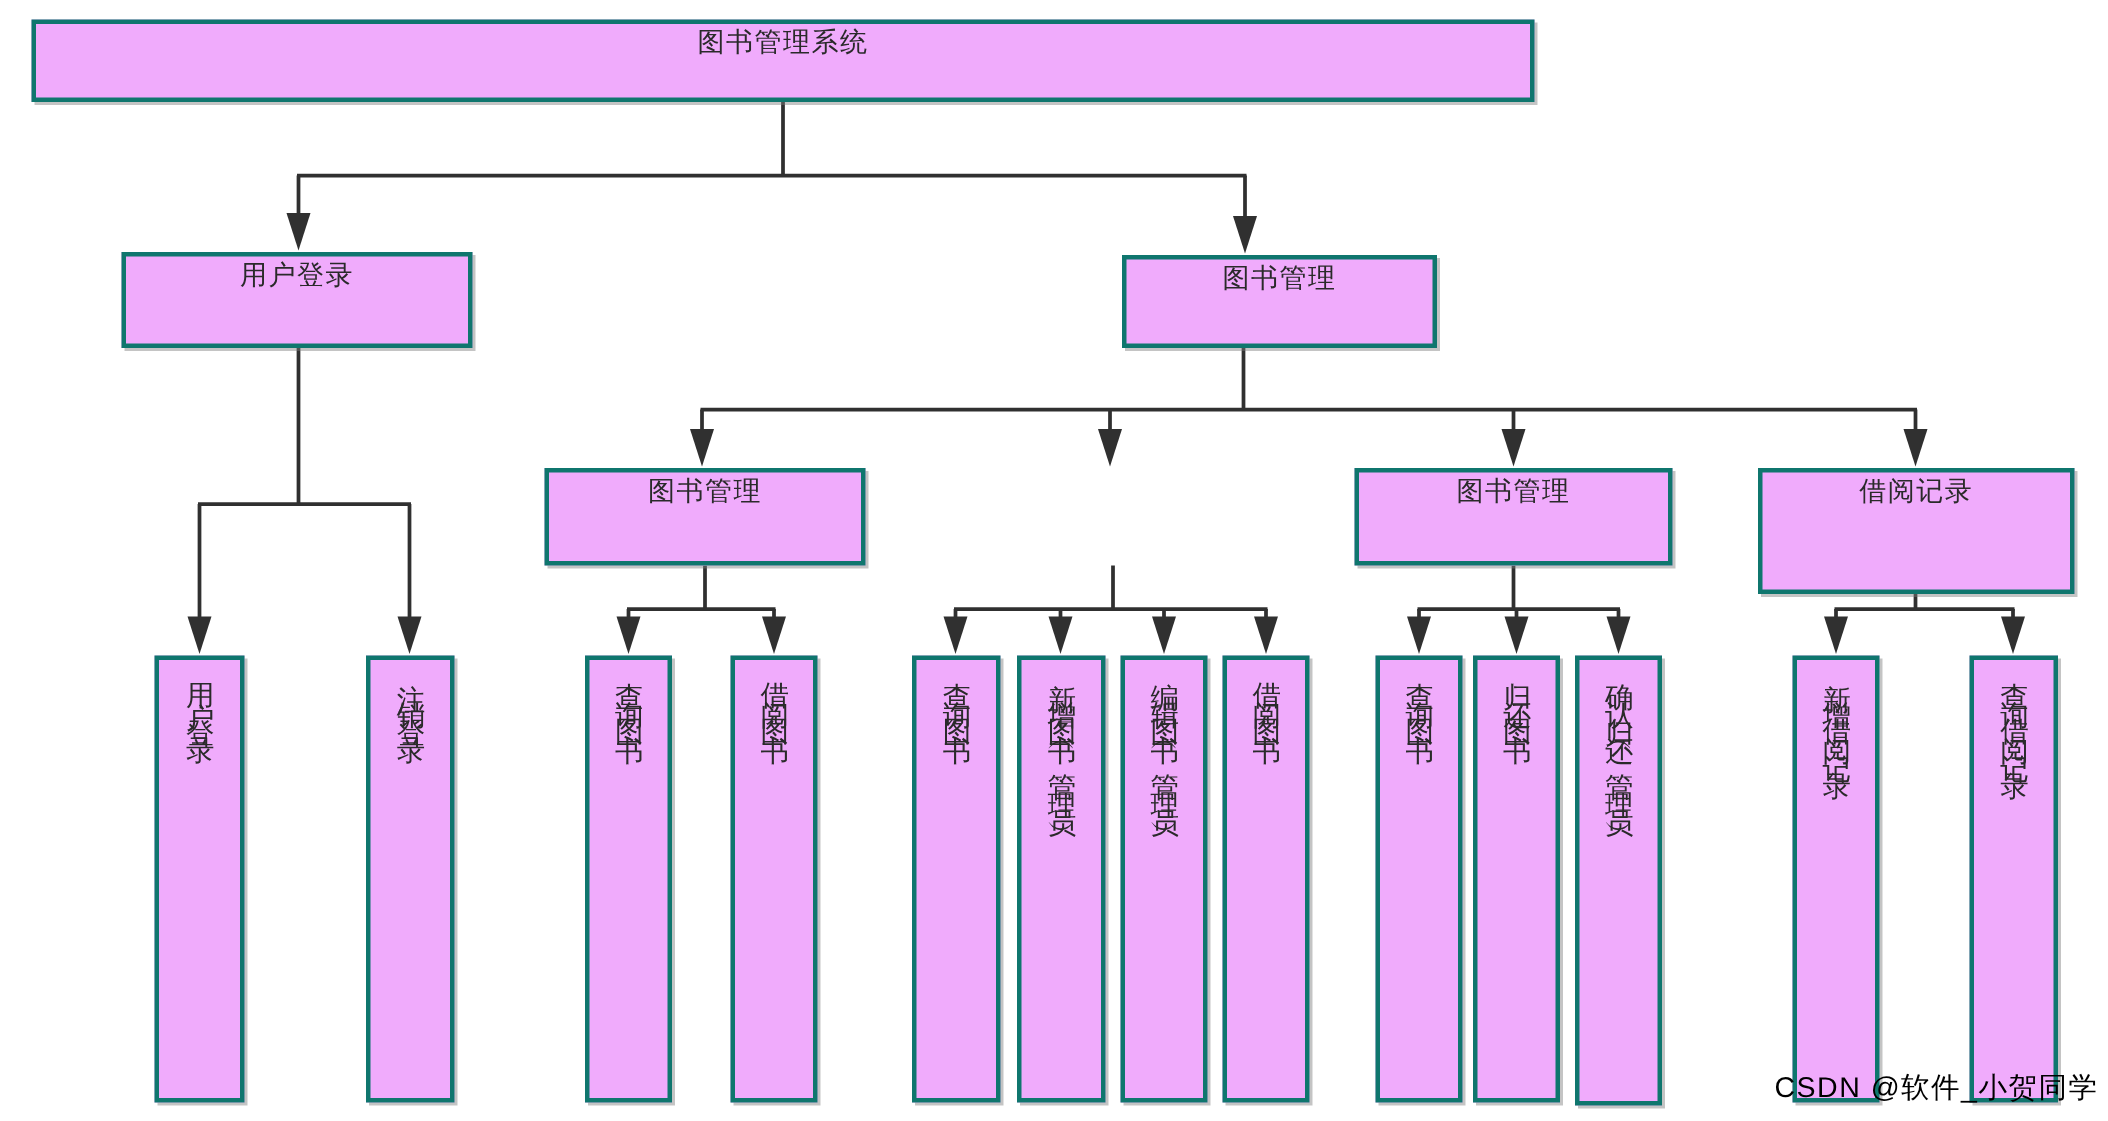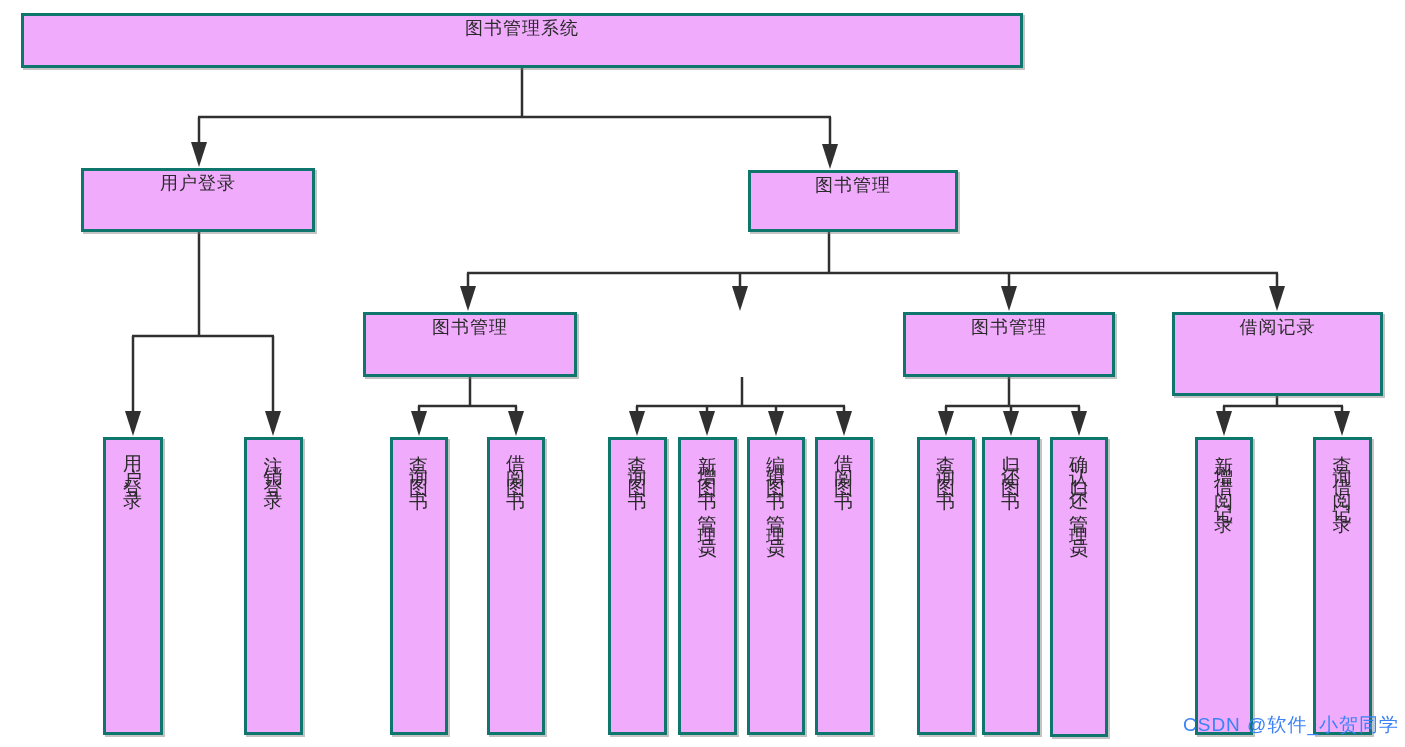--- a/index.html
+++ b/index.html
@@ -40,21 +40,21 @@
     line-height: 1;
     color: #2a2a2a;
     letter-spacing: 12px;
     white-space: nowrap;
   }
   .watermark {
     position: absolute;
     left: 1183px;
     top: 712px;
     font-size: 19px;
-    color: #3b82f6;
+    color: #000000;
     letter-spacing: 1px;
     z-index: 5;
     white-space: nowrap;
     text-align: right;
   }
 </style>
 </head>
 <body>
 
 <div class="canvas">

